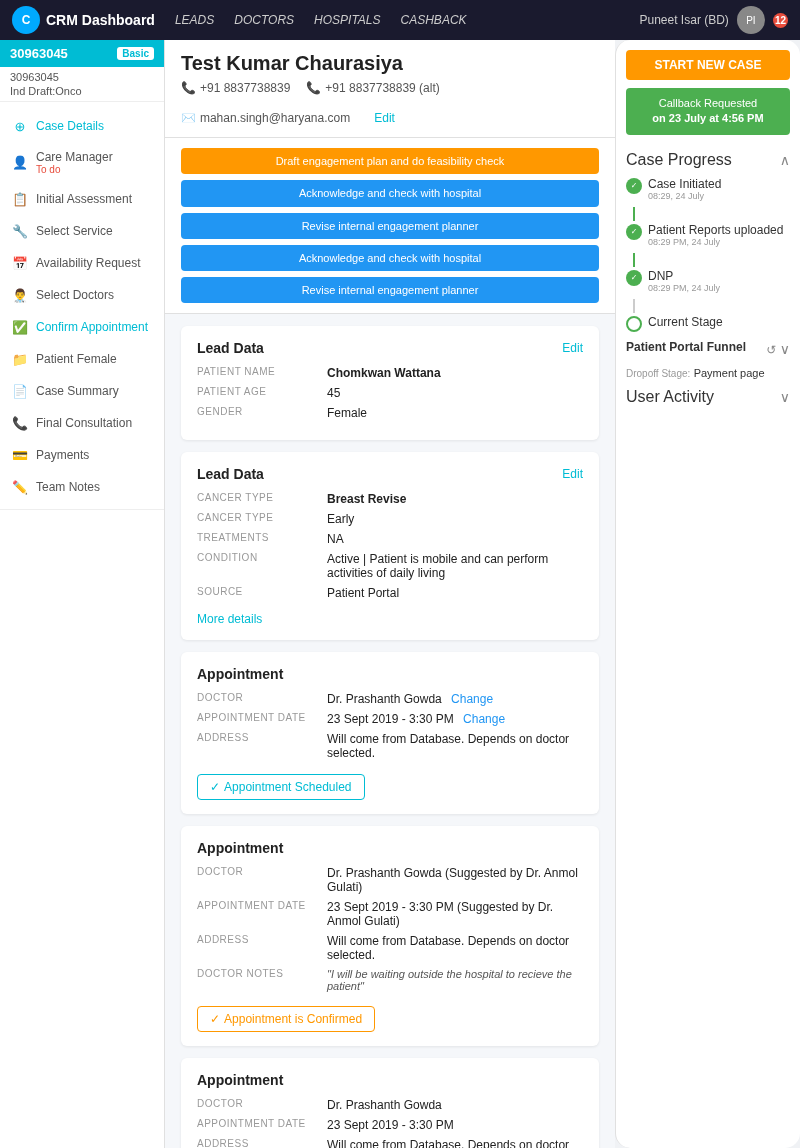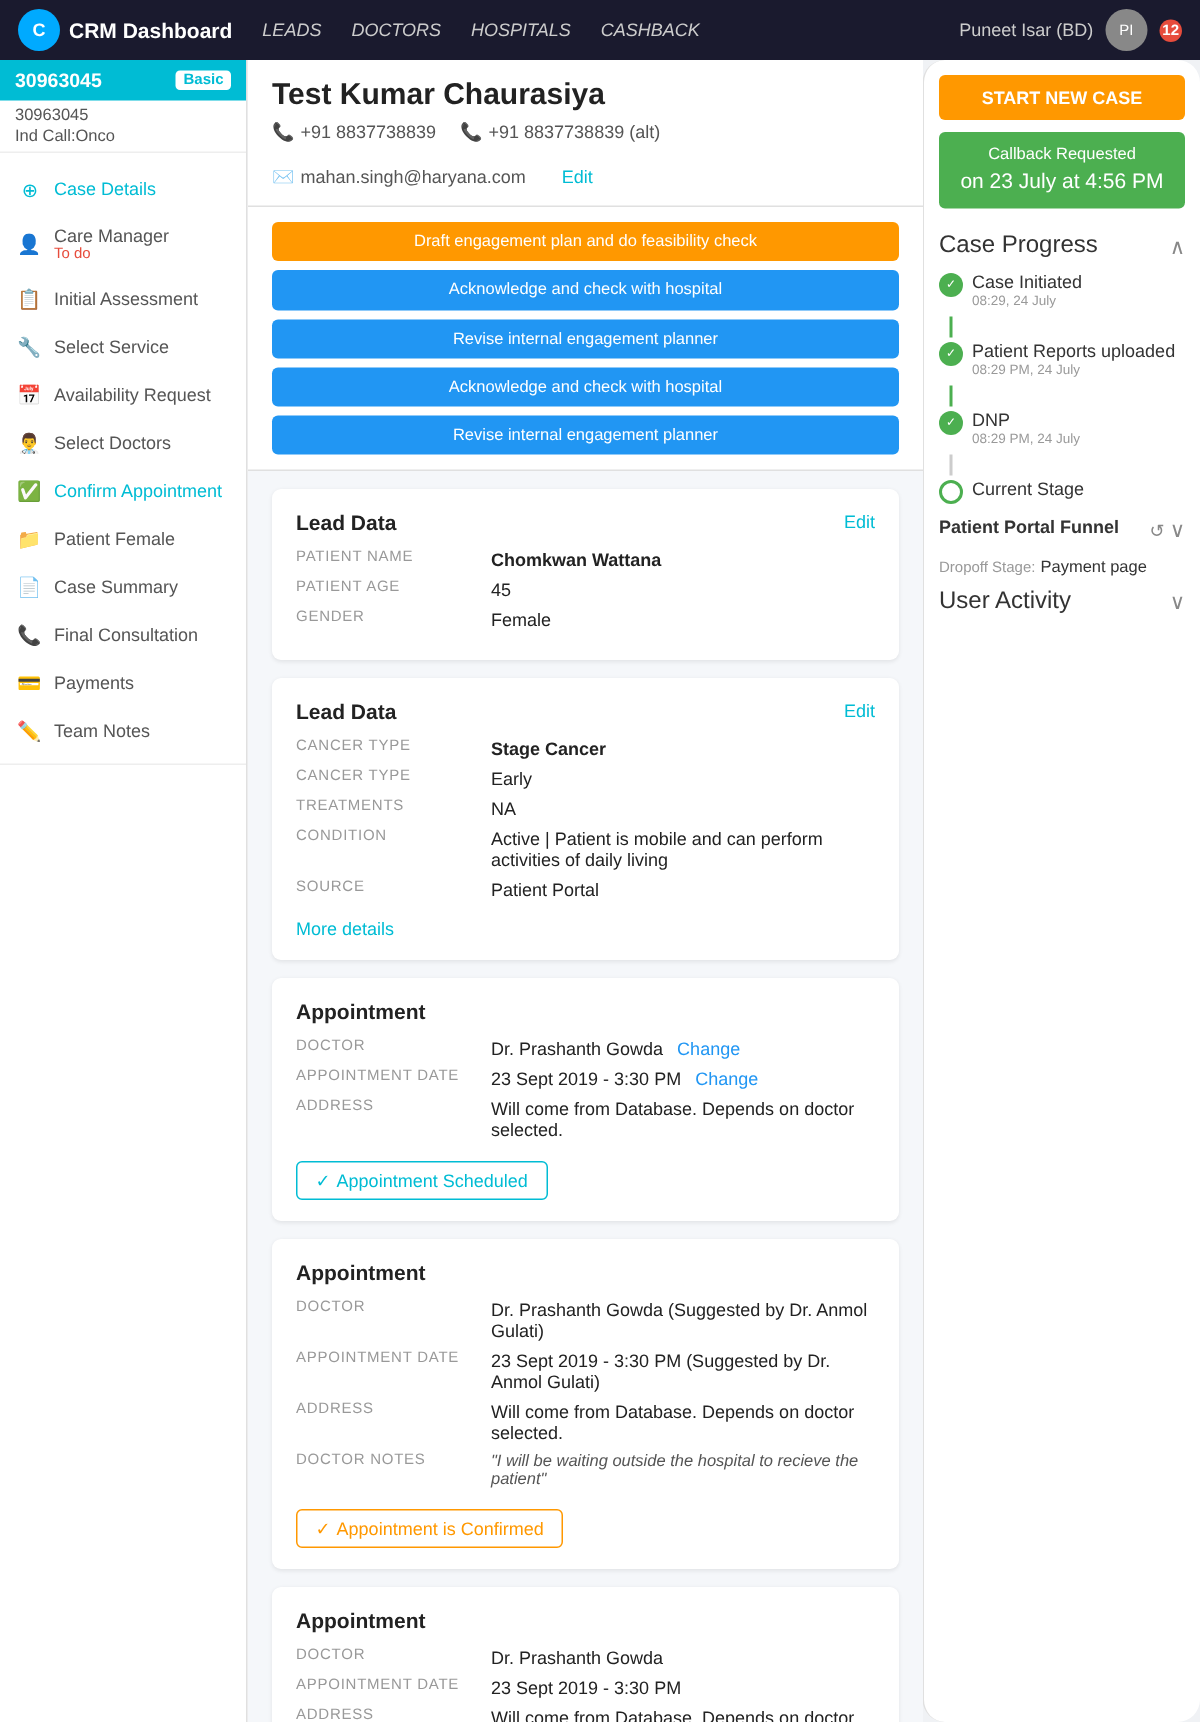--- a/index.html
+++ b/index.html
@@ -60,21 +60,21 @@
     
     .status-badge { display: inline-flex; align-items: center; gap: 4px; border-radius: 4px; padding: 5px 12px; font-size: 12px; margin-top: 8px; }
     .status-scheduled { border: 1px solid #00bcd4; color: #00bcd4; background: #fff; }
     .status-confirmed { border: 1px solid #ff9800; color: #ff9800; background: #fff; }
     .status-cancelled { border: 1px solid #e74c3c; color: #e74c3c; background: #fff; }
 
     
     .right-panel { width: 185px; background: #fff; border-left: 1px solid #e0e0e0; padding: 10px; flex-shrink: 0; overflow-y: auto; border-radius: 15px; }
     .start-case-btn { background: #ff9800; color: #fff; border: none; border-radius: 4px; padding: 8px 10px; font-size: 12px; font-weight: bold; width: 100%; cursor: pointer; margin-bottom: 8px; }
     .callback-btn { background: #4caf50; color: #fff; border: none; border-radius: 4px; padding: 8px 10px; font-size: 11px; width: 100%; cursor: pointer; text-align: center; margin-bottom: 10px; line-height: 1.4; }
-    .callback-btn .sub { font-size: 14px; font-weight: normal; }
+    .callback-btn .sub { font-size: 11px; font-weight: bold; }
     .section-header { display: flex; justify-content: space-between; align-items: center; margin-bottom: 8px; margin-top: 6px; }
     .section-title { font-size: 16px; font-weight: normal; color: #333; }
     .progress-item { display: flex; align-items: flex-start; gap: 6px; margin-bottom: 6px; position: relative; }
     .progress-dot { width: 16px; height: 16px; border-radius: 50%; display: flex; align-items: center; justify-content: center; flex-shrink: 0; margin-top: 1px; }
     .progress-dot.done { background: #4caf50; color: #fff; font-size: 8px; }
     .progress-dot.current { border: 2px solid #4caf50; background: #fff; }
     .progress-text { font-size: 12px; color: #333; }
     .progress-time { font-size: 9px; color: #999; display: block; }
     .progress-line { width: 2px; height: 14px; background: #4caf50; margin-left: 7px; margin-bottom: 2px; }
     .funnel-section { margin-top: 8px; }
@@ -110,21 +110,21 @@
 
 <div class="layout">
 
   <aside class="sidebar">
     <div class="sidebar-case-id">
       <span>30963045</span>
       <span class="sidebar-case-badge">Basic</span>
     </div>
     <div class="sidebar-sub">
       <span>30963045</span>
-      <span>Ind Call:Onco</span>
+      <span>Ind Draft:Onco</span>
     </div>
     <div class="sidebar-items">
       <div class="sidebar-item active">
         <span class="icon">⊕</span>
         <span>Case Details</span>
       </div>
       <div class="sidebar-item">
         <span class="icon">👤</span>
         <span>
           <span>Care Manager</span>
@@ -225,21 +225,21 @@
         </div>
       </div>
 
       <div class="card">
         <div class="card-header">
           <span class="card-title">Lead Data</span>
           <span class="card-edit">Edit</span>
         </div>
         <div class="data-row">
           <span class="data-label">CANCER TYPE</span>
-          <span class="data-value bold">Stage Cancer</span>
+          <span class="data-value bold">Breast Revise</span>
         </div>
         <div class="data-row">
           <span class="data-label">CANCER TYPE</span>
           <span class="data-value">Early</span>
         </div>
         <div class="data-row">
           <span class="data-label">TREATMENTS</span>
           <span class="data-value">NA</span>
         </div>
         <div class="data-row">

